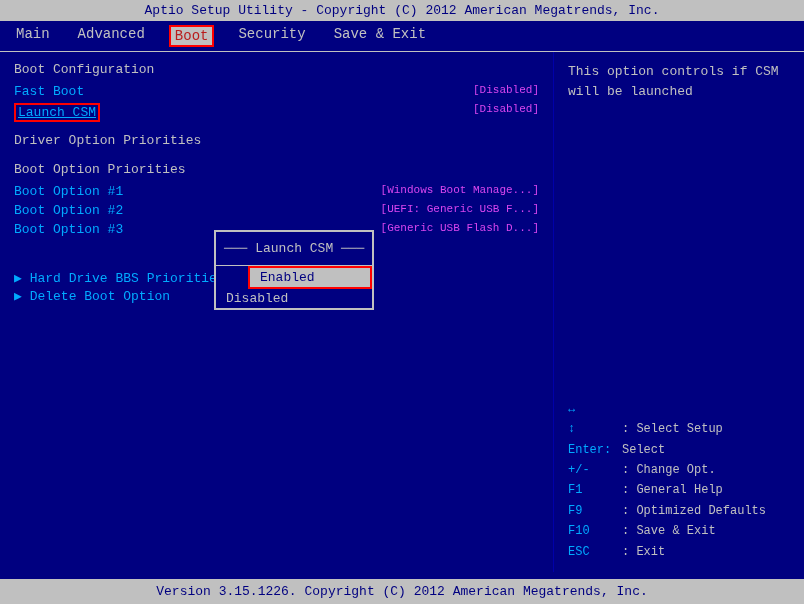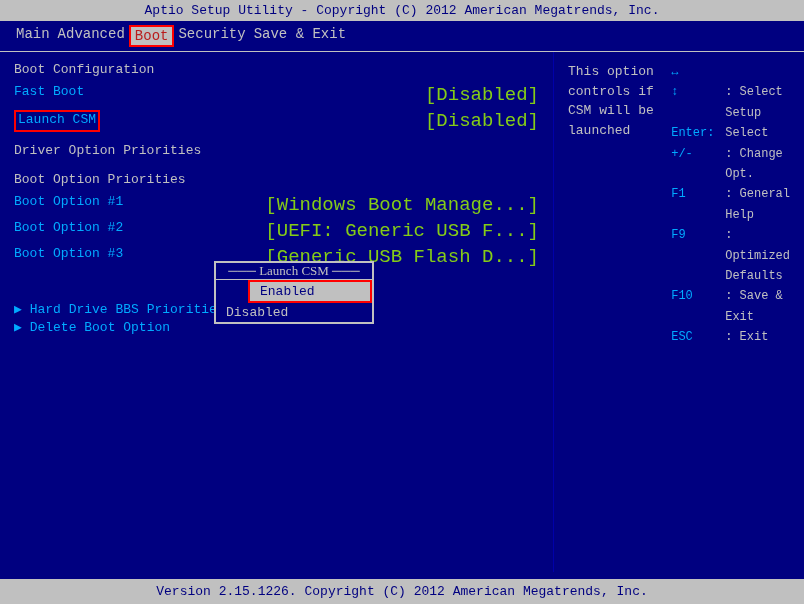--- a/index.html
+++ b/index.html
@@ -19,20 +19,21 @@
       color: #000080;
       text-align: center;
       padding: 3px 0;
       font-size: 13px;
     }
 
     
     #menu-bar {
       background: #000080;
       display: flex;
+      gap: 20px;
       padding: 4px 12px;
       border-bottom: 1px solid #c0c0c0;
     }
     .menu-item {
       color: #c0c0c0;
       cursor: pointer;
       padding: 1px 4px;
     }
     .menu-item.active {
       background: #c0c0c0;
@@ -67,24 +68,25 @@
     }
 
     .config-label {
       color: #00aaff;
       font-size: 13px;
     }
     .config-label.highlighted {
       color: #00aaff;
       border: 2px solid #ff0000;
       padding: 0 2px;
+      text-decoration: underline;
     }
     .config-value {
-      color: #84cc16;
-      font-size: 19px;
+      color: #d946ef;
+      font-size: 11px;
     }
 
     .divider {
       height: 8px;
     }
 
     .arrow-item {
       color: #00aaff;
       font-size: 13px;
       margin-bottom: 2px;
@@ -108,23 +110,22 @@
       background: #000080;
       min-width: 160px;
       z-index: 10;
     }
 
     #popup-title {
       background: #000080;
       color: #c0c0c0;
       text-align: center;
       border-bottom: 1px solid #c0c0c0;
-      padding: 0 8px;
-      font-size: 13px;
-      font-family: Liberation Serif, serif;
+      padding: 9px 8px;
+      font-size: 13px;
     }
 
     .popup-option {
       padding: 2px 10px;
       cursor: pointer;
       font-size: 13px;
       color: #c0c0c0;
     }
 
     .popup-option.selected {
@@ -132,21 +133,21 @@
       color: #000080;
       border: 2px solid #ff0000;
       margin-left: 32px;
     }
 
     
     #right-panel {
       width: 250px;
       padding: 10px 14px;
       display: flex;
-      flex-direction: row;
+      flex-direction: column;
       justify-content: space-between;
     }
 
     #help-text {
       color: #c0c0c0;
       font-size: 13px;
       line-height: 1.5;
     }
 
     #key-legend {
@@ -280,14 +281,14 @@
       <div class="key-row">
         <span class="key-sym">ESC </span>
         <span class="key-desc">: Exit</span>
       </div>
     </div>
   </div>
 
 </div>
 
 <div id="footer">
-  <span>Version 2.15.1226. Copyright (C) 2012 American Megatrends, Inc.</span>
+  <span>Version 3.15.1226. Copyright (C) 2012 American Megatrends, Inc.</span>
 </div>
 
 </body></html>

